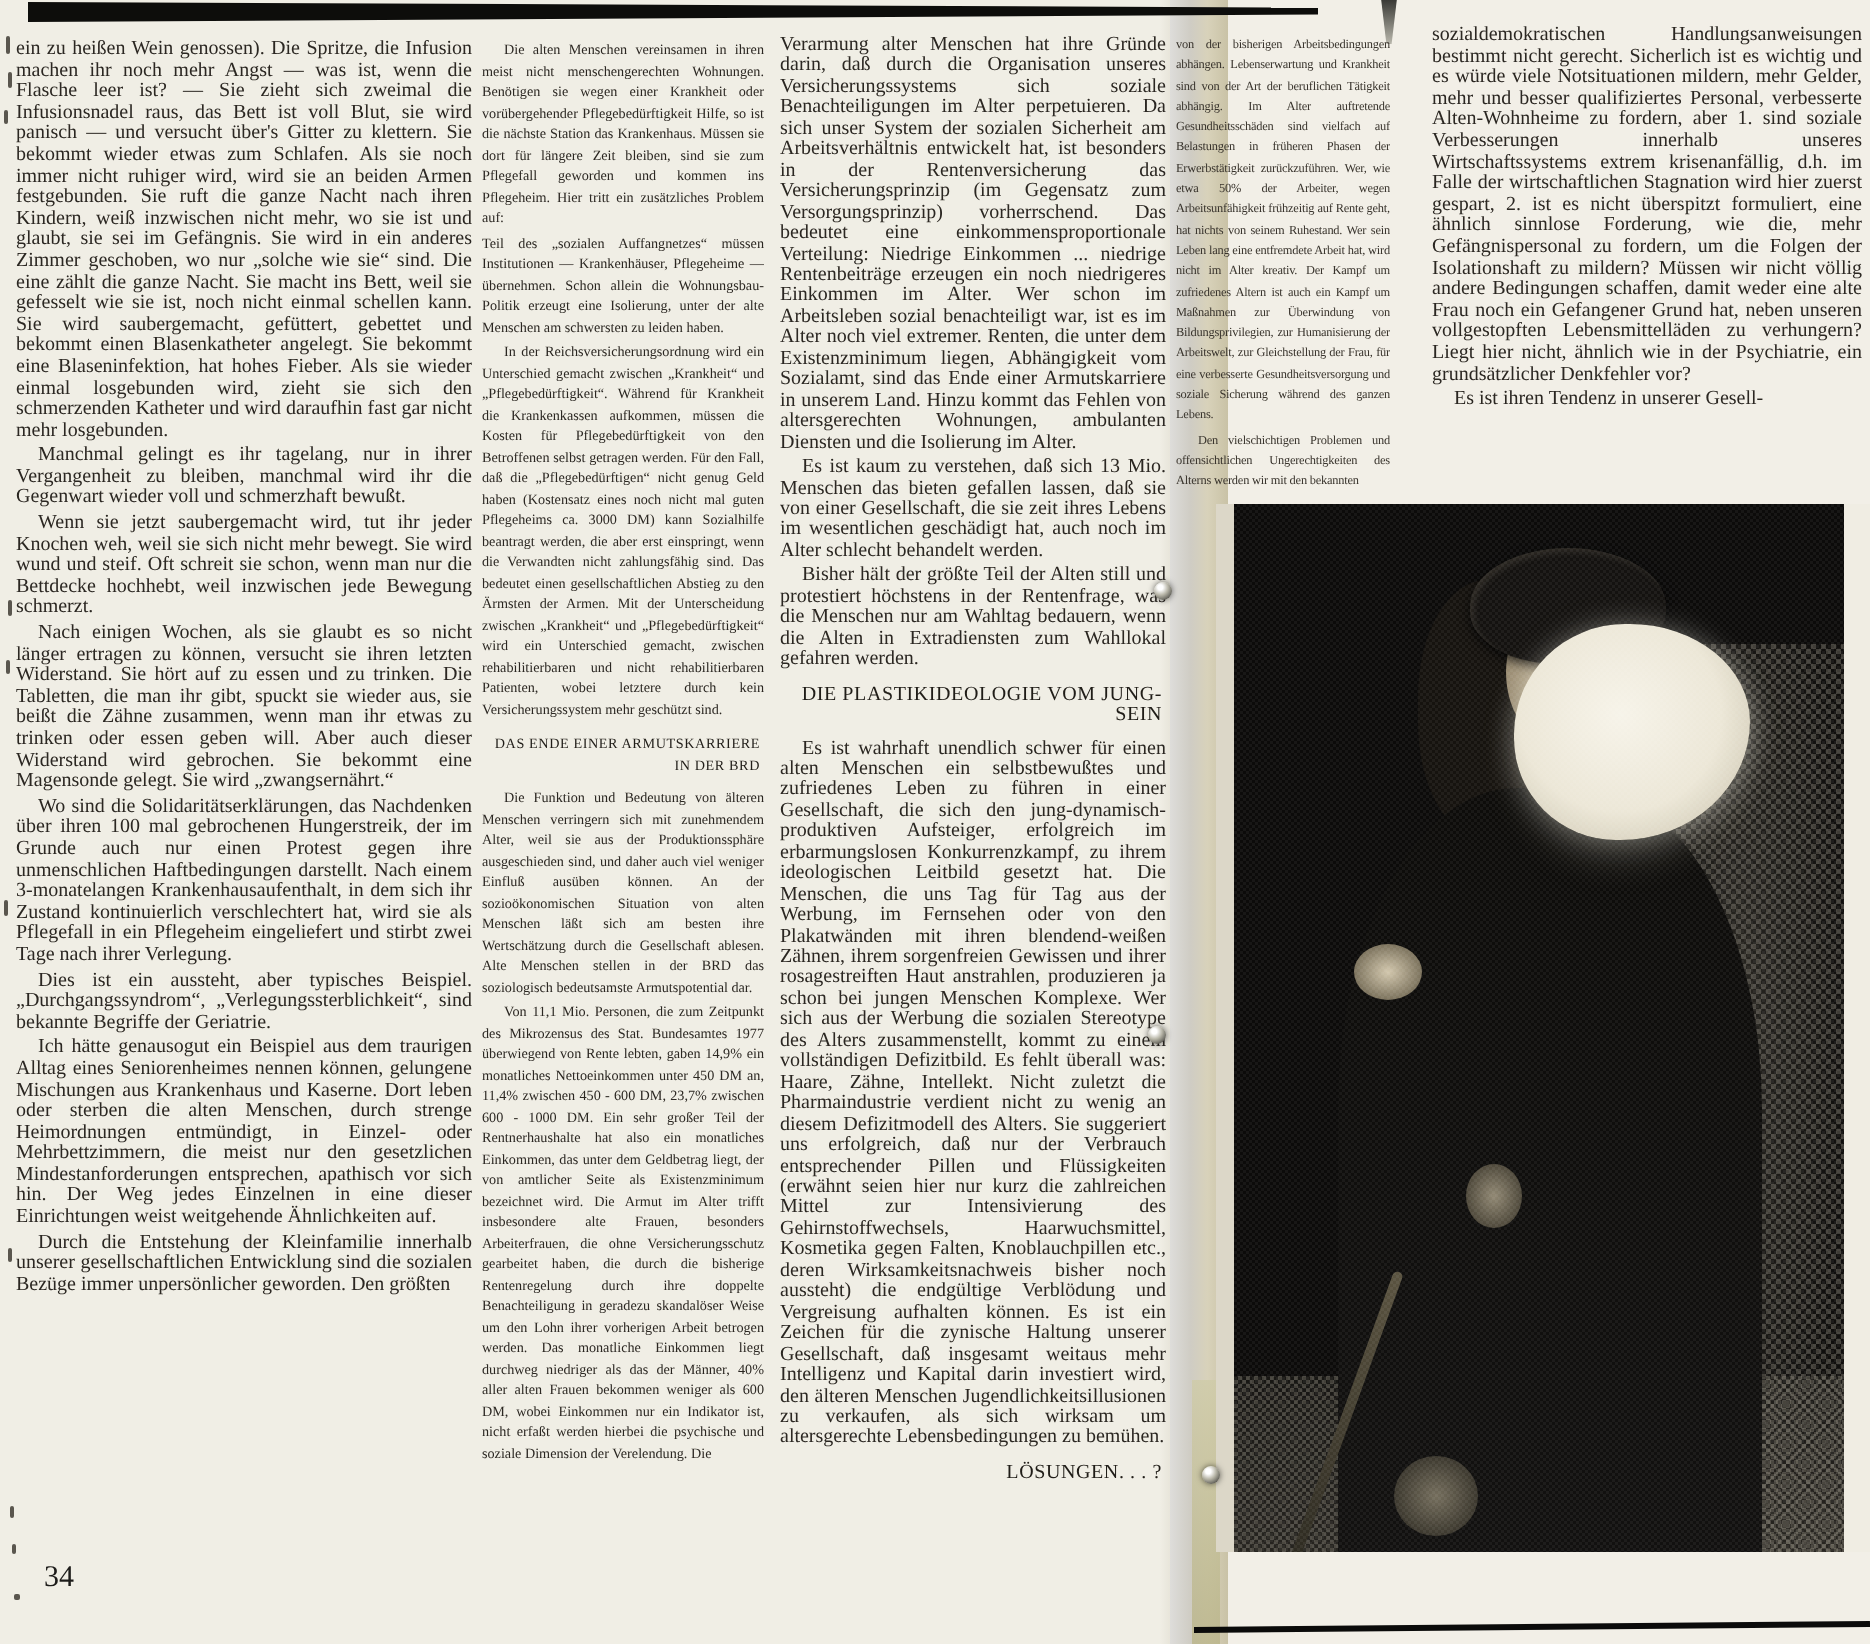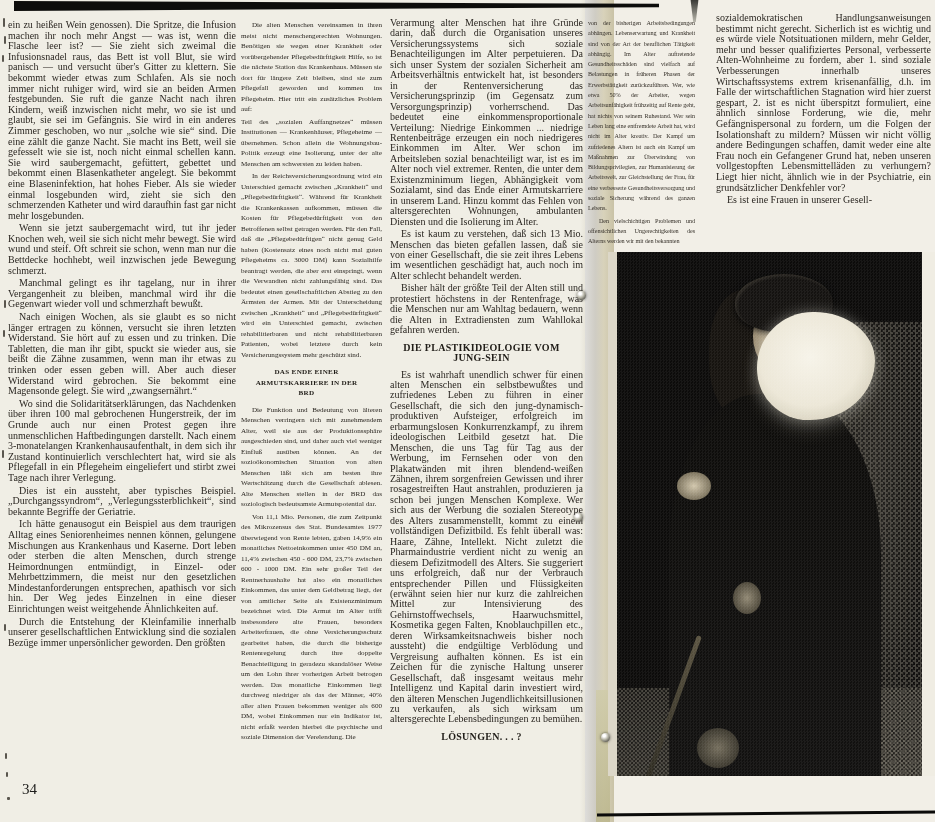--- a/index.html
+++ b/index.html
@@ -21,21 +21,21 @@
   .speck{position:absolute;background:#5a564e;border-radius:1px;}
   
   .col{position:absolute;overflow:hidden;text-align:justify;}
   .col1{left:8px;top:20px;width:228px;height:760px;font-size:10px;line-height:10.6px;}
   .col2{left:241px;top:20px;width:141px;height:762px;font-size:7.1px;line-height:10.5px;}
   .col3{left:390px;top:18px;width:193px;height:762px;font-size:10px;line-height:10.45px;}
   .col4{left:588px;top:18px;width:107px;height:234px;font-size:6.2px;line-height:10.3px;letter-spacing:-.1px;color:#38332c;}
   .col5{left:716px;top:13px;width:215px;height:238px;font-size:10px;line-height:10.6px;}
   .para{margin:0 0 2px 0;text-indent:11px;}
   .para.cont{text-indent:0;}
-  .colhead{font-weight:bold;text-align:center;margin:7px 16px 6px 6px;color:#201d18;letter-spacing:.3px;}
+  .colhead{font-weight:normal;text-align:right;margin:7px 2px 6px 6px;color:#201d18;letter-spacing:.3px;}
   .page-num{position:absolute;left:22px;top:781px;font-size:15px;color:#1d1c1a;
             font-family:"Liberation Serif",serif;font-weight:normal;}
   
   .photo{position:absolute;left:608px;top:252px;width:327px;height:524px;
          border-left:9px solid #dcd7c8;border-right:13px solid #f0ede3;
          background:#0c0b0a;box-sizing:border-box;overflow:hidden;}
   .photo::after{content:"";position:absolute;inset:0;
          background:repeating-conic-gradient(rgba(255,255,255,.05) 0% 25%,transparent 0% 50%) 0 0/3px 3px;}
   .ph{position:absolute;}
   .ph-texture-right{left:196px;top:70px;width:112px;height:460px;
@@ -89,22 +89,22 @@
   <div class="speck" style="left:4px;top:300px;width:2px;height:8px;"></div>
   <div class="speck" style="left:3px;top:330px;width:2px;height:7px;"></div>
   <div class="speck" style="left:2px;top:450px;width:2px;height:8px;"></div>
   <div class="speck" style="left:4px;top:624px;width:2px;height:7px;"></div>
   <div class="speck" style="left:5px;top:753px;width:2px;height:6px;"></div>
   <div class="speck" style="left:6px;top:772px;width:2px;height:5px;"></div>
   <div class="speck" style="left:7px;top:797px;width:3px;height:3px;"></div>
 
   <div class="col col1">
       <p class="para cont">ein zu heißen Wein genossen). Die Spritze, die Infusion machen ihr noch mehr Angst — was ist, wenn die Flasche leer ist? — Sie zieht sich zweimal die Infusionsnadel raus, das Bett ist voll Blut, sie wird panisch — und versucht über's Gitter zu klettern. Sie bekommt wieder etwas zum Schlafen. Als sie noch immer nicht ruhiger wird, wird sie an beiden Armen festgebunden. Sie ruft die ganze Nacht nach ihren Kindern, weiß inzwischen nicht mehr, wo sie ist und glaubt, sie sei im Gefängnis. Sie wird in ein anderes Zimmer geschoben, wo nur „solche wie sie“ sind. Die eine zählt die ganze Nacht. Sie macht ins Bett, weil sie gefesselt wie sie ist, noch nicht einmal schellen kann. Sie wird saubergemacht, gefüttert, gebettet und bekommt einen Blasenkatheter angelegt. Sie bekommt eine Blaseninfektion, hat hohes Fieber. Als sie wieder einmal losgebunden wird, zieht sie sich den schmerzenden Katheter und wird daraufhin fast gar nicht mehr losgebunden.</p>
+      <p class="para">Manchmal gelingt es ihr tagelang, nur in ihrer Vergangenheit zu bleiben, manchmal wird ihr die Gegenwart wieder voll und schmerzhaft bewußt.</p>
       <p class="para">Wenn sie jetzt saubergemacht wird, tut ihr jeder Knochen weh, weil sie sich nicht mehr bewegt. Sie wird wund und steif. Oft schreit sie schon, wenn man nur die Bettdecke hochhebt, weil inzwischen jede Bewegung schmerzt.</p>
-      <p class="para">Manchmal gelingt es ihr tagelang, nur in ihrer Vergangenheit zu bleiben, manchmal wird ihr die Gegenwart wieder voll und schmerzhaft bewußt.</p>
       <p class="para">Nach einigen Wochen, als sie glaubt es so nicht länger ertragen zu können, versucht sie ihren letzten Widerstand. Sie hört auf zu essen und zu trinken. Die Tabletten, die man ihr gibt, spuckt sie wieder aus, sie beißt die Zähne zusammen, wenn man ihr etwas zu trinken oder essen geben will. Aber auch dieser Widerstand wird gebrochen. Sie bekommt eine Magensonde gelegt. Sie wird „zwangsernährt.“</p>
       <p class="para">Wo sind die Solidaritätserklärungen, das Nachdenken über ihren 100 mal gebrochenen Hungerstreik, der im Grunde auch nur einen Protest gegen ihre unmenschlichen Haftbedingungen darstellt. Nach einem 3-monatelangen Krankenhausaufenthalt, in dem sich ihr Zustand kontinuierlich verschlechtert hat, wird sie als Pflegefall in ein Pflegeheim eingeliefert und stirbt zwei Tage nach ihrer Verlegung.</p>
       <p class="para">Dies ist ein aussteht, aber typisches Beispiel. „Durchgangssyndrom“, „Verlegungssterblichkeit“, sind bekannte Begriffe der Geriatrie.</p>
       <p class="para">Ich hätte genausogut ein Beispiel aus dem traurigen Alltag eines Seniorenheimes nennen können, gelungene Mischungen aus Krankenhaus und Kaserne. Dort leben oder sterben die alten Menschen, durch strenge Heimordnungen entmündigt, in Einzel- oder Mehrbettzimmern, die meist nur den gesetzlichen Mindestanforderungen entsprechen, apathisch vor sich hin. Der Weg jedes Einzelnen in eine dieser Einrichtungen weist weitgehende Ähnlichkeiten auf.</p>
       <p class="para">Durch die Entstehung der Kleinfamilie innerhalb unserer gesellschaftlichen Entwicklung sind die sozialen Bezüge immer unpersönlicher geworden. Den größten</p>
     </div>
   <div class="col col2">
       <p class="para">Die alten Menschen vereinsamen in ihren meist nicht menschengerechten Wohnungen. Benötigen sie wegen einer Krankheit oder vorübergehender Pflegebedürftigkeit Hilfe, so ist die nächste Station das Krankenhaus. Müssen sie dort für längere Zeit bleiben, sind sie zum Pflegefall geworden und kommen ins Pflegeheim. Hier tritt ein zusätzliches Problem auf:</p>
       <p class="para cont">Teil des „sozialen Auffangnetzes“ müssen Institutionen — Krankenhäuser, Pflegeheime — übernehmen. Schon allein die Wohnungsbau-Politik erzeugt eine Isolierung, unter der alte Menschen am schwersten zu leiden haben.</p>
       <p class="para">In der Reichsversicherungsordnung wird ein Unterschied gemacht zwischen „Krankheit“ und „Pflegebedürftigkeit“. Während für Krankheit die Krankenkassen aufkommen, müssen die Kosten für Pflegebedürftigkeit von den Betroffenen selbst getragen werden. Für den Fall, daß die „Pflegebedürftigen“ nicht genug Geld haben (Kostensatz eines noch nicht mal guten Pflegeheims ca. 3000 DM) kann Sozialhilfe beantragt werden, die aber erst einspringt, wenn die Verwandten nicht zahlungsfähig sind. Das bedeutet einen gesellschaftlichen Abstieg zu den Ärmsten der Armen. Mit der Unterscheidung zwischen „Krankheit“ und „Pflegebedürftigkeit“ wird ein Unterschied gemacht, zwischen rehabilitierbaren und nicht rehabilitierbaren Patienten, wobei letztere durch kein Versicherungssystem mehr geschützt sind.</p>
@@ -119,21 +119,21 @@
       <div class="colhead">DIE PLASTIKIDEOLOGIE VOM JUNG-SEIN</div>
       <p class="para">Es ist wahrhaft unendlich schwer für einen alten Menschen ein selbstbewußtes und zufriedenes Leben zu führen in einer Gesellschaft, die sich den jung-dynamisch-produktiven Aufsteiger, erfolgreich im erbarmungslosen Konkurrenzkampf, zu ihrem ideologischen Leitbild gesetzt hat. Die Menschen, die uns Tag für Tag aus der Werbung, im Fernsehen oder von den Plakatwänden mit ihren blendend-weißen Zähnen, ihrem sorgenfreien Gewissen und ihrer rosagestreiften Haut anstrahlen, produzieren ja schon bei jungen Menschen Komplexe. Wer sich aus der Werbung die sozialen Stereotype des Alters zusammenstellt, kommt zu einem vollständigen Defizitbild. Es fehlt überall was: Haare, Zähne, Intellekt. Nicht zuletzt die Pharmaindustrie verdient nicht zu wenig an diesem Defizitmodell des Alters. Sie suggeriert uns erfolgreich, daß nur der Verbrauch entsprechender Pillen und Flüssigkeiten (erwähnt seien hier nur kurz die zahlreichen Mittel zur Intensivierung des Gehirnstoffwechsels, Haarwuchsmittel, Kosmetika gegen Falten, Knoblauchpillen etc., deren Wirksamkeitsnachweis bisher noch aussteht) die endgültige Verblödung und Vergreisung aufhalten können. Es ist ein Zeichen für die zynische Haltung unserer Gesellschaft, daß insgesamt weitaus mehr Intelligenz und Kapital darin investiert wird, den älteren Menschen Jugendlichkeitsillusionen zu verkaufen, als sich wirksam um altersgerechte Lebensbedingungen zu bemühen.</p>
       <div class="colhead">LÖSUNGEN. . . ?</div>
     </div>
   <div class="col col4">
       <p class="para cont">von der bisherigen Arbeitsbedingungen abhängen. Lebenserwartung und Krankheit sind von der Art der beruflichen Tätigkeit abhängig. Im Alter auftretende Gesundheitsschäden sind vielfach auf Belastungen in früheren Phasen der Erwerbstätigkeit zurückzuführen. Wer, wie etwa 50% der Arbeiter, wegen Arbeitsunfähigkeit frühzeitig auf Rente geht, hat nichts von seinem Ruhestand. Wer sein Leben lang eine entfremdete Arbeit hat, wird nicht im Alter kreativ. Der Kampf um zufriedenes Altern ist auch ein Kampf um Maßnahmen zur Überwindung von Bildungsprivilegien, zur Humanisierung der Arbeitswelt, zur Gleichstellung der Frau, für eine verbesserte Gesundheitsversorgung und soziale Sicherung während des ganzen Lebens.</p>
       <p class="para">Den vielschichtigen Problemen und offensichtlichen Ungerechtigkeiten des Alterns werden wir mit den bekannten</p>
     </div>
   <div class="col col5">
       <p class="para cont">sozialdemokratischen Handlungsanweisungen bestimmt nicht gerecht. Sicherlich ist es wichtig und es würde viele Notsituationen mildern, mehr Gelder, mehr und besser qualifiziertes Personal, verbesserte Alten-Wohnheime zu fordern, aber 1. sind soziale Verbesserungen innerhalb unseres Wirtschaftssystems extrem krisenanfällig, d.h. im Falle der wirtschaftlichen Stagnation wird hier zuerst gespart, 2. ist es nicht überspitzt formuliert, eine ähnlich sinnlose Forderung, wie die, mehr Gefängnispersonal zu fordern, um die Folgen der Isolationshaft zu mildern? Müssen wir nicht völlig andere Bedingungen schaffen, damit weder eine alte Frau noch ein Gefangener Grund hat, neben unseren vollgestopften Lebensmittelläden zu verhungern? Liegt hier nicht, ähnlich wie in der Psychiatrie, ein grundsätzlicher Denkfehler vor?</p>
-      <p class="para">Es ist eine Frauen in unserer Gesell-</p>
+      <p class="para">Es ist ihren Tendenz in unserer Gesell-</p>
     </div>
 
   <div class="page-num">34</div>
 
   <div class="photo">
     <div class="ph ph-texture-right"></div>
     <div class="ph ph-texture-bottom"></div>
     <div class="ph ph-shawl"></div>
     <div class="ph ph-body"></div>
     <div class="ph ph-face">

